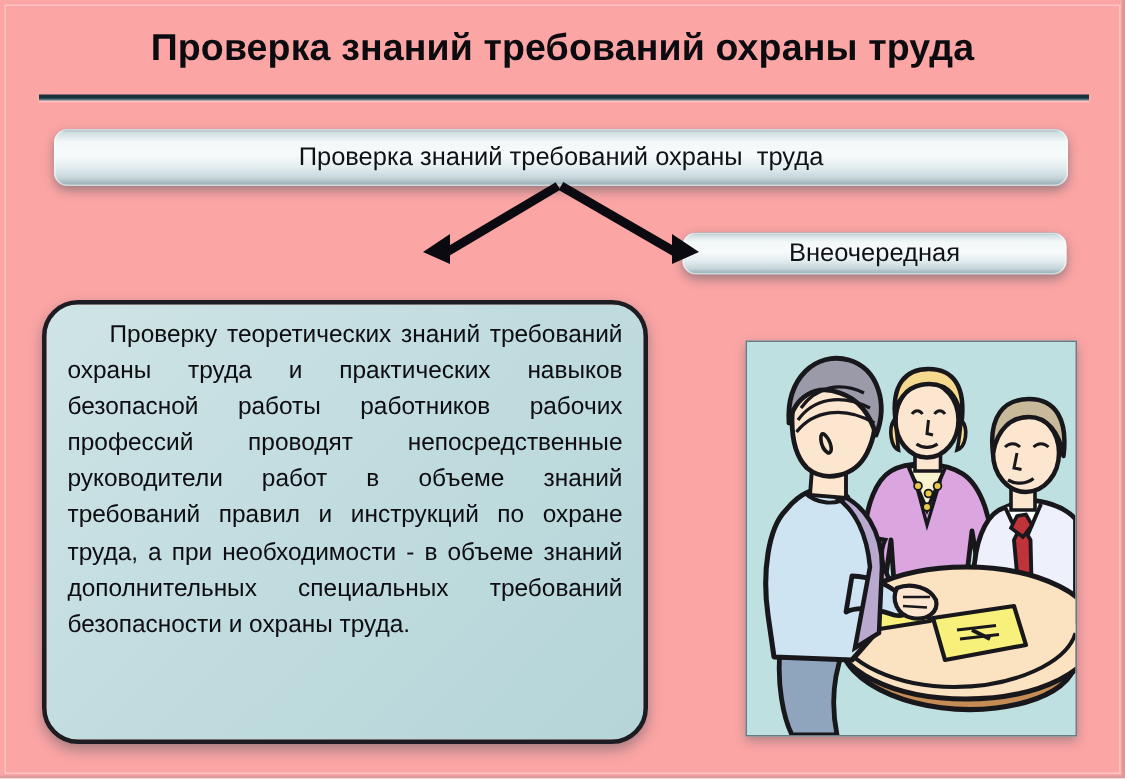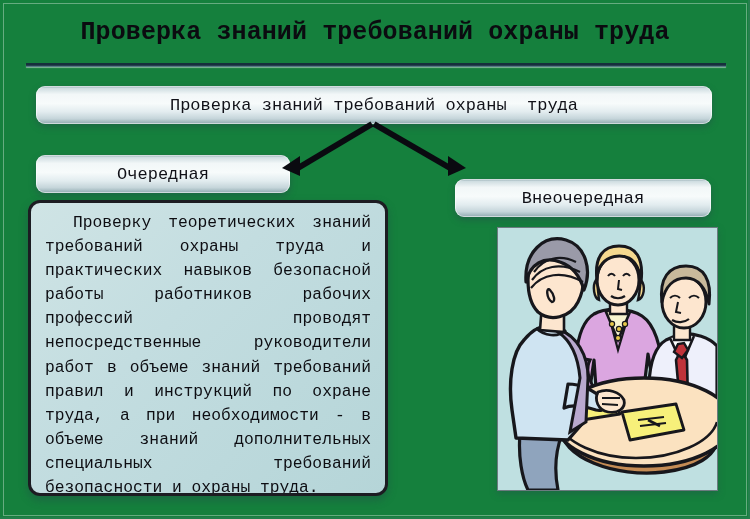--- a/index.html
+++ b/index.html
@@ -5,22 +5,22 @@
   html, body {
     margin: 0;
     padding: 0;
     background: #ffffff;
   }
   #slide {
     position: relative;
     width: 750px;
     height: 519px;
     overflow: hidden;
-    background: #15803d;
-    font-family: Liberation Mono, monospace;
+    background: #fca5a5;
+    font-family: Liberation Sans, sans-serif;
     box-sizing: border-box;
   }
   
   #slide::before {
     content: "";
     position: absolute;
     left: 3px; top: 3px; right: 3px; bottom: 3px;
     border: 1px solid rgba(255,255,255,0.35);
     pointer-events: none;
     z-index: 40;
@@ -79,41 +79,41 @@
     align-items: center;
     justify-content: center;
   }
   .gbox .glabel {
     font-size: 17px;
     color: #111118;
     white-space: pre;
   }
   #box-top   { left: 36px;  top: 86px;  width: 676px; height: 38px; }
   #box-left  { left: 36px;  top: 155px; width: 254px; height: 38px; }
-  #box-right { left: 455px; top: 155px; width: 256px; height: 38px; margin-top: 24px; }
+  #box-right { left: 455px; top: 155px; width: 256px; height: 28px; }
 
   
   .arrows {
     position: absolute;
     left: 270px;
     top: 120px;
     width: 210px;
     height: 70px;
     z-index: 5;
   }
 
   
   #text-card {
     position: absolute;
     left: 28px;
     top: 200px;
-    width: 360px;
+    width: 404px;
     height: 296px;
     border: 3px solid #1c1c22;
-    border-radius: 12px;
+    border-radius: 24px;
     box-sizing: border-box;
     background:
       linear-gradient(135deg, #cfe4e5 0%, #c3dde0 40%, #b5d5d8 100%);
     box-shadow: 0 4px 9px rgba(35,65,72,0.4);
     padding: 8px 14px 6px 14px;
     overflow: hidden;
   }
   #text-card p {
     margin: 0;
     text-align: justify;
@@ -147,23 +147,20 @@
 
 <div id="slide">
 
   <div class="title">Проверка знаний требований охраны труда</div>
   <div class="title-rule"></div>
 
   <div class="gbox" id="box-top">
     <span class="glabel">Проверка знаний требований охраны  труда</span>
   </div>
 
-  <div class="gbox" id="box-left">
-    <span class="glabel">Очередная</span>
-  </div>
 
   <div class="gbox" id="box-right">
     <span class="glabel">Внеочередная</span>
   </div>
 
   <svg class="arrows" viewBox="0 0 210 70">
 
     <path d="M 102 4 L 28 48" stroke="#0a0a10" stroke-width="6" fill="none" stroke-linecap="butt"></path>
     <polygon points="30,56 12,48 30,36" fill="#0a0a10"></polygon>
 

